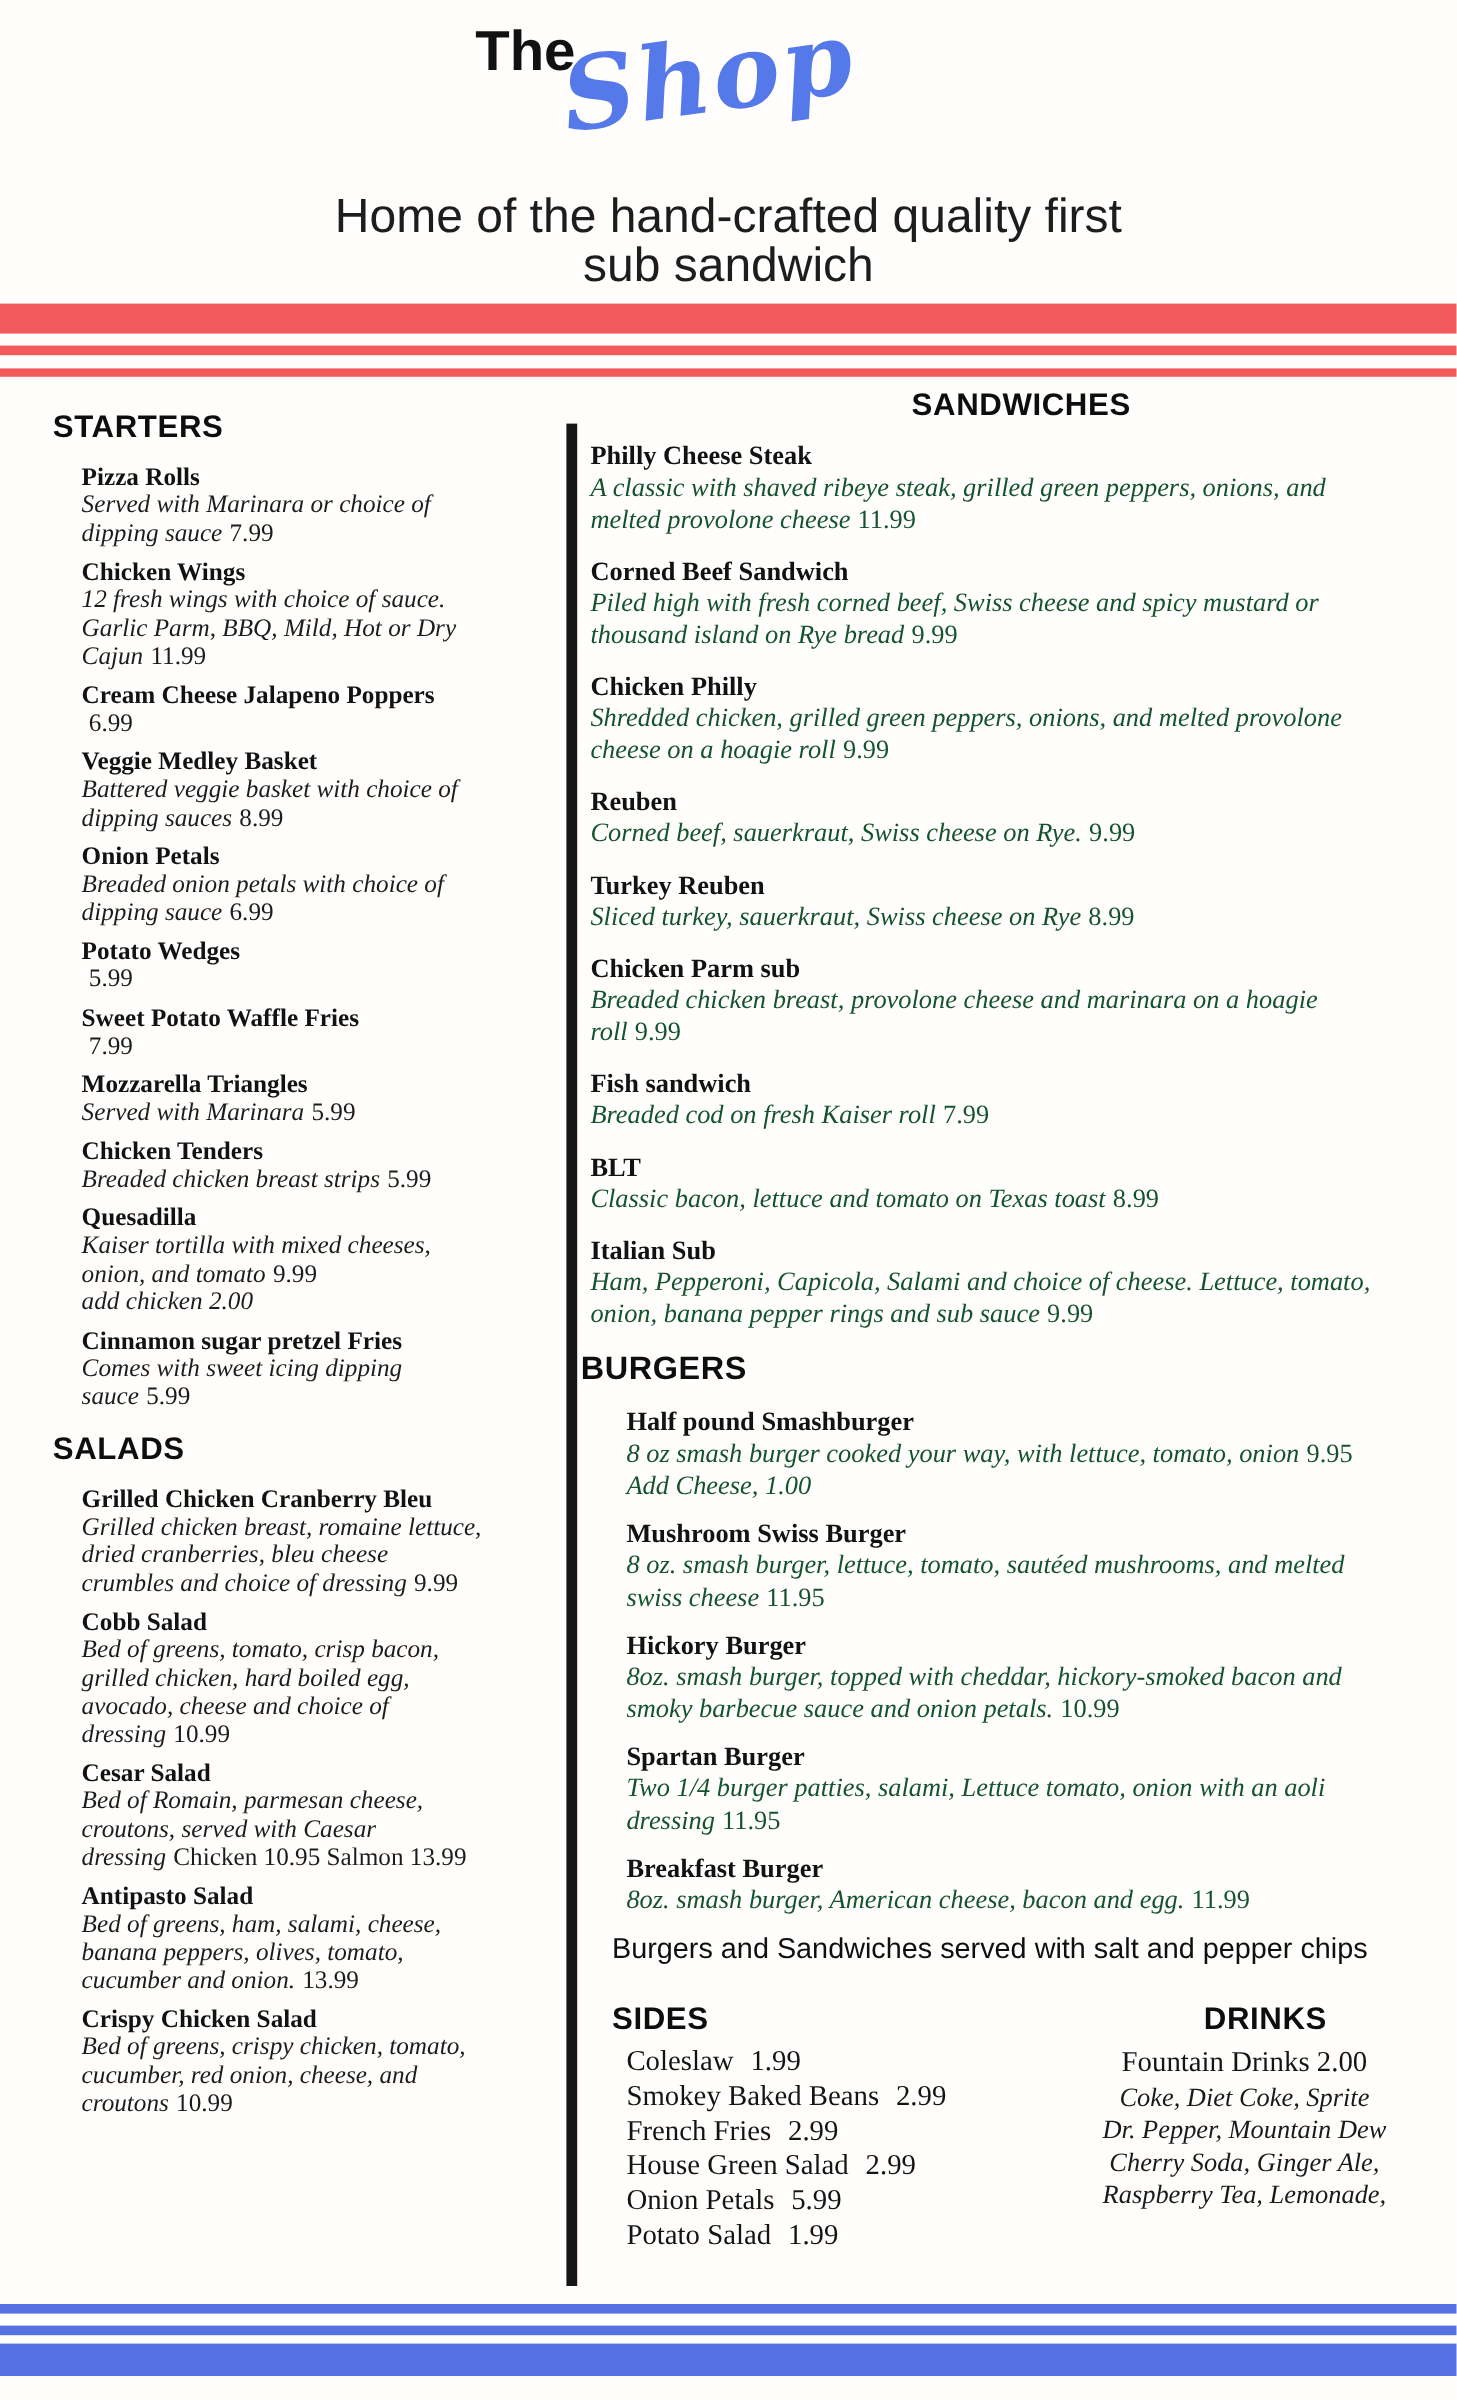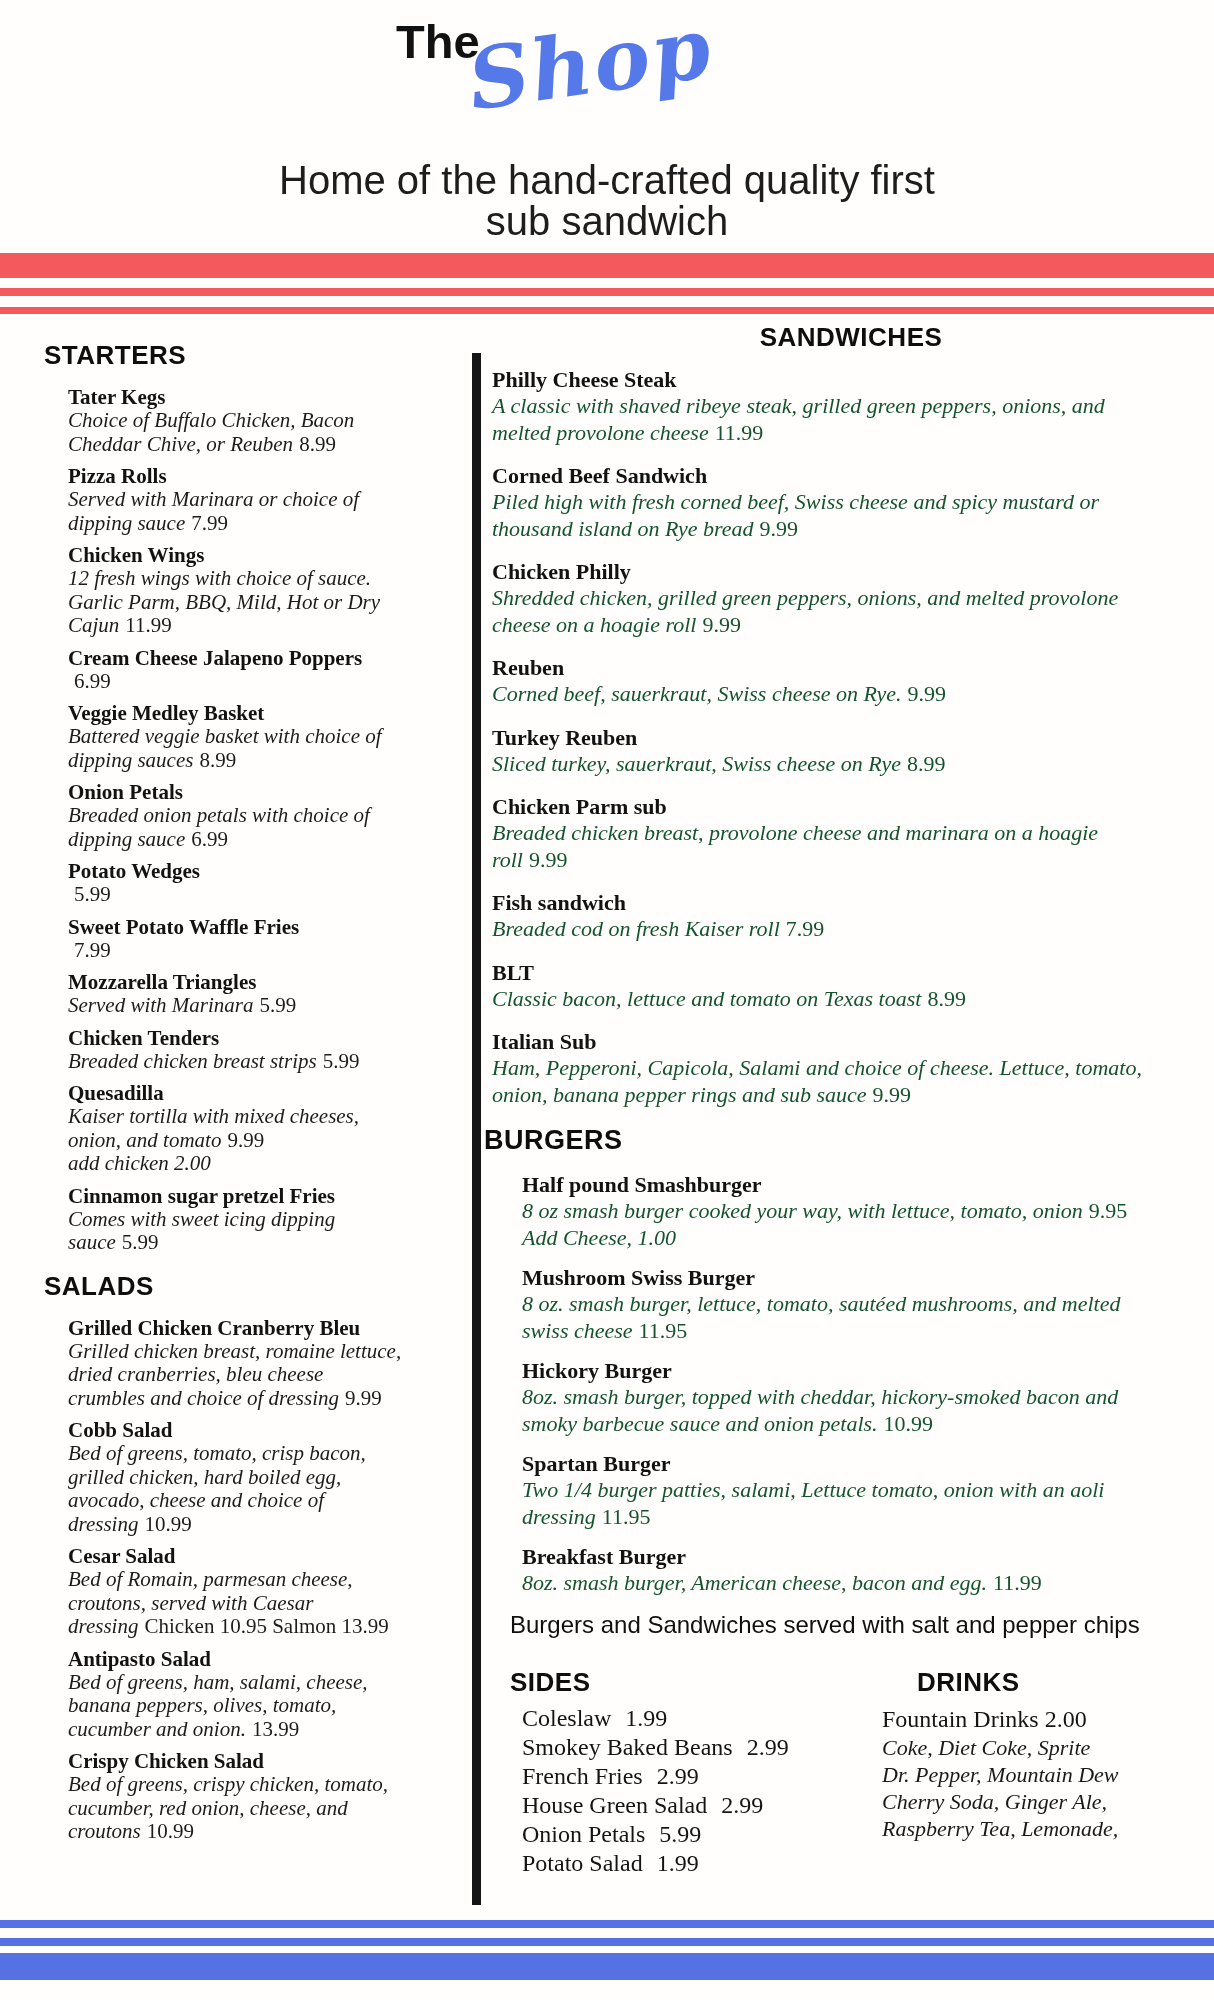--- a/index.html
+++ b/index.html
@@ -93,21 +93,21 @@
     font-family:"Liberation Sans", sans-serif; font-weight:400;
     font-size:24px; color:#0f0f0f;
   }
 
   
   .bottom-row { display:flex; margin-top:28px; }
   .sides-block { width:372px; margin-left:18px; }
   .sides-block .sec-h { margin-bottom:6px; }
   .side-line { font-size:24px; line-height:29px; padding-left:12px; color:#141414; }
   .side-price { margin-left:14px; }
-  .drinks-block { width:310px; margin-left:0px; }
+  .drinks-block { width:310px; margin-left:0px;text-align:center; }
   .drinks-block .sec-h { margin:0 0 6px 35px; }
   .drink-name-line { font-size:24px; line-height:30px; color:#141414; }
   .drink-desc {
     font-style:italic; font-size:22px; line-height:27px; color:#1a1a1a;
     white-space:pre-line;
   }
 </style>
 </head>
 <body>
 
@@ -129,25 +129,20 @@
     <div class="g2"></div>
     <div class="b3"></div>
   </div>
 
   <div class="divider"></div>
 
   <section class="col-left">
     <h2 class="sec-h">STARTERS</h2>
     <div class="items">
 
-        <div class="item">
-          <div class="item-name">Tater Kegs</div>
-          <div class="item-desc"><span>Choice of Buffalo Chicken, Bacon Cheddar Chive, or Reuben</span><span class="price">8.99</span></div>
-
-        </div>
 
         <div class="item">
           <div class="item-name">Pizza Rolls</div>
           <div class="item-desc"><span>Served with Marinara or choice of dipping sauce</span><span class="price">7.99</span></div>
 
         </div>
 
         <div class="item">
           <div class="item-name">Chicken Wings</div>
           <div class="item-desc"><span>12 fresh wings with choice of sauce. Garlic Parm, BBQ, Mild, Hot or Dry Cajun</span><span class="price">11.99</span></div>

